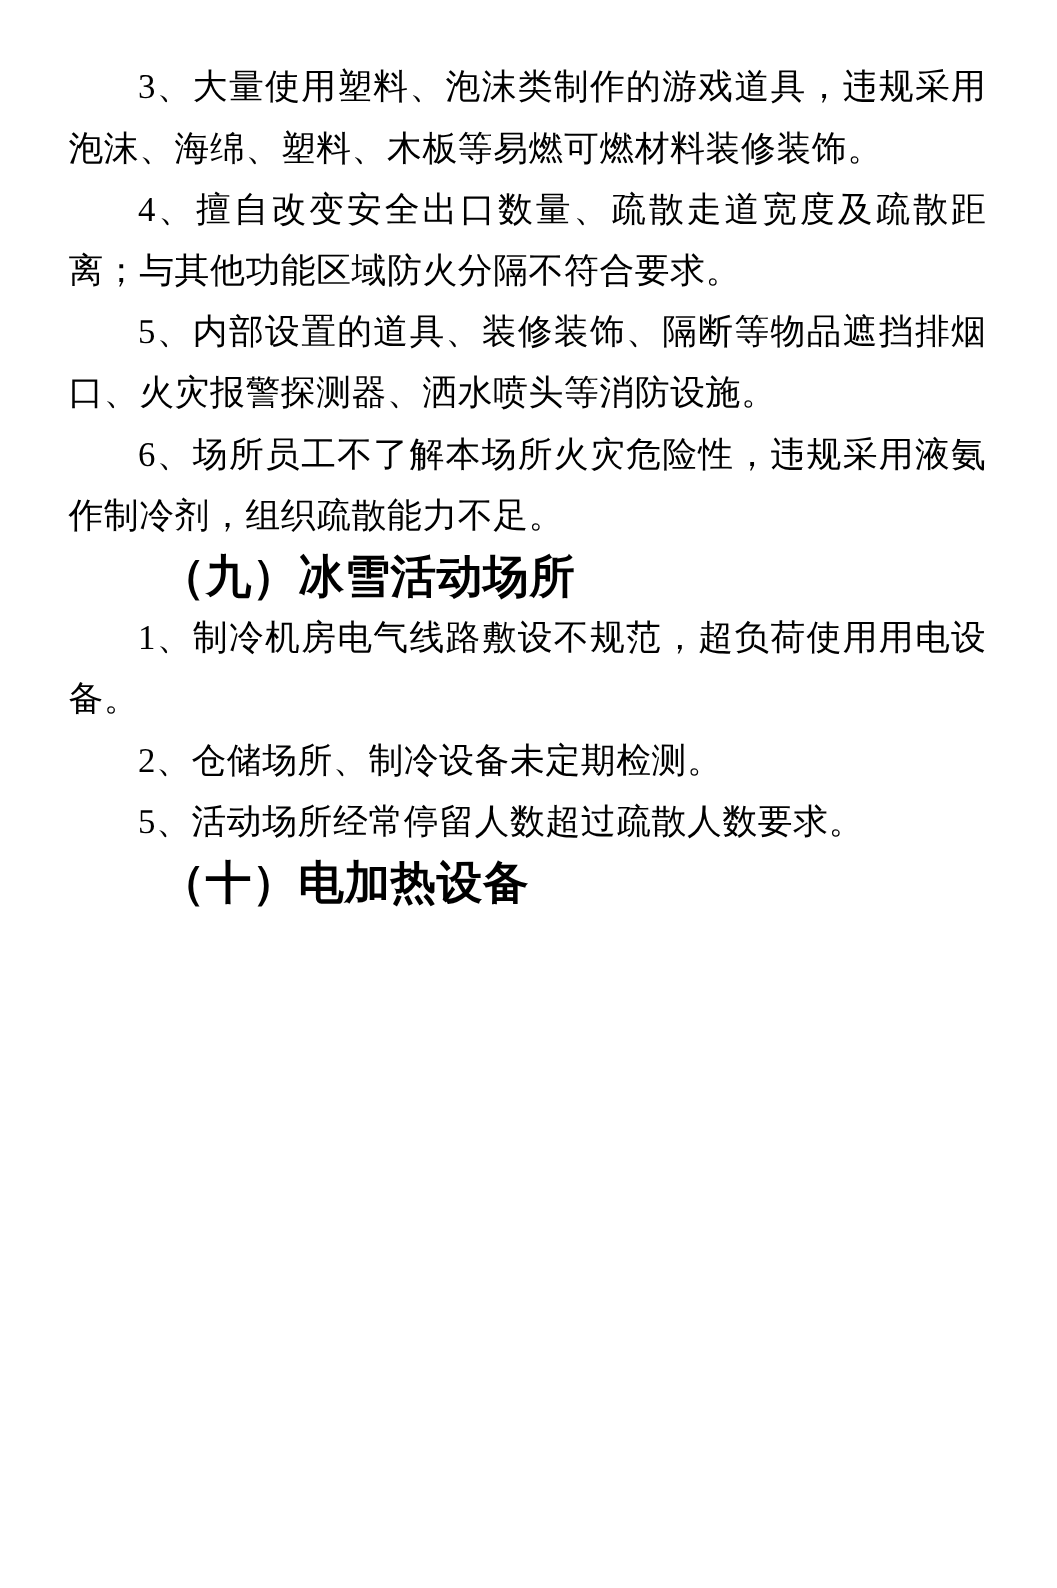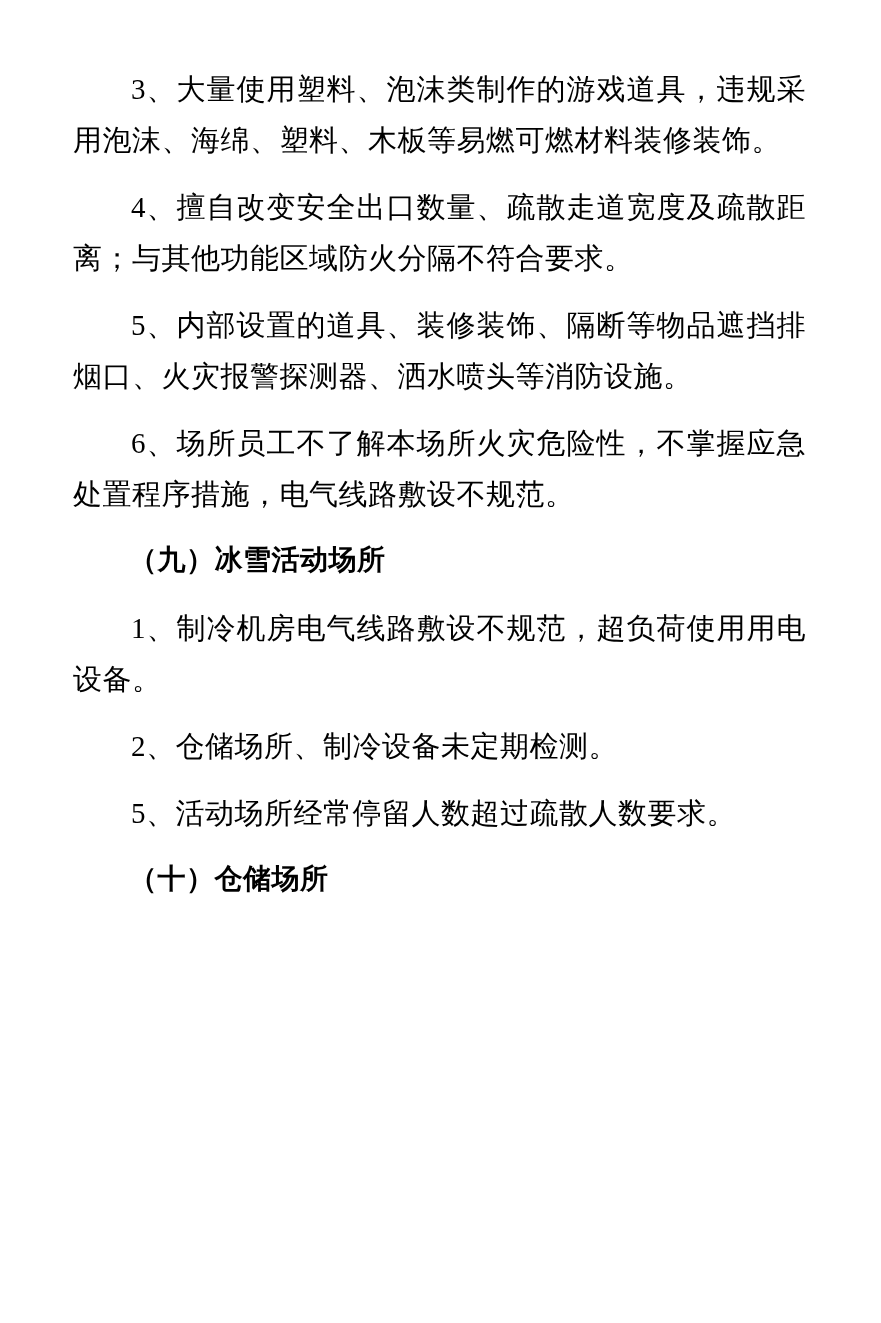--- a/index.html
+++ b/index.html
@@ -14,52 +14,52 @@
     overflow: hidden;
     font-family: "Liberation Sans", sans-serif;
   }
   .page {
     box-sizing: border-box;
     width: 881px;
     height: 1323px;
     padding: 48px 59px 0 57px;
   }
   .doc-body p, .doc-body h2 {
-    margin: 16px;
+    margin: 0;
     padding: 0;
   }
   .para {
     font-size: 29px;
     line-height: 51px;
     text-align: justify;
     text-justify: inter-character;
     text-indent: 2em;
     font-family: "Liberation Sans", sans-serif;
     letter-spacing: 0.5px;
   }
   .para .num {
     font-family: "Liberation Serif", serif;
   }
   .heading {
-    font-size: 28px;
+    font-size: 38px;
     line-height: 51px;
     font-weight: bold;
     text-indent: 2em;
-    font-family: Liberation Mono, monospace;
+    font-family: Liberation Serif, serif;
     letter-spacing: 0.5px;
   }
 </style>
 </head>
 <body>
 
 <div class="page">
   <div class="doc-body">
       <p class="para"><span class="num">3、</span><span>大量使用塑料、泡沫类制作的游戏道具，违规采用泡沫、海绵、塑料、木板等易燃可燃材料装修装饰。</span></p>
       <p class="para"><span class="num">4、</span><span>擅自改变安全出口数量、疏散走道宽度及疏散距离；与其他功能区域防火分隔不符合要求。</span></p>
       <p class="para"><span class="num">5、</span><span>内部设置的道具、装修装饰、隔断等物品遮挡排烟口、火灾报警探测器、洒水喷头等消防设施。</span></p>
-      <p class="para"><span class="num">6、</span><span>场所员工不了解本场所火灾危险性，不掌握应急处置程序措施，电气线路敷设不规范。</span></p>
+      <p class="para"><span class="num">6、</span><span>场所员工不了解本场所火灾危险性，违规采用液氨作制冷剂，组织疏散能力不足。</span></p>
       <h2 class="heading">（九）冰雪活动场所</h2>
       <p class="para"><span class="num">1、</span><span>制冷机房电气线路敷设不规范，超负荷使用用电设备。</span></p>
       <p class="para"><span class="num">2、</span><span>仓储场所、制冷设备未定期检测。</span></p>
       <p class="para"><span class="num">5、</span><span>活动场所经常停留人数超过疏散人数要求。</span></p>
-      <h2 class="heading">（十）仓储场所</h2>
+      <h2 class="heading">（十）电加热设备</h2>
     </div>
 </div>
 
 </body></html>

